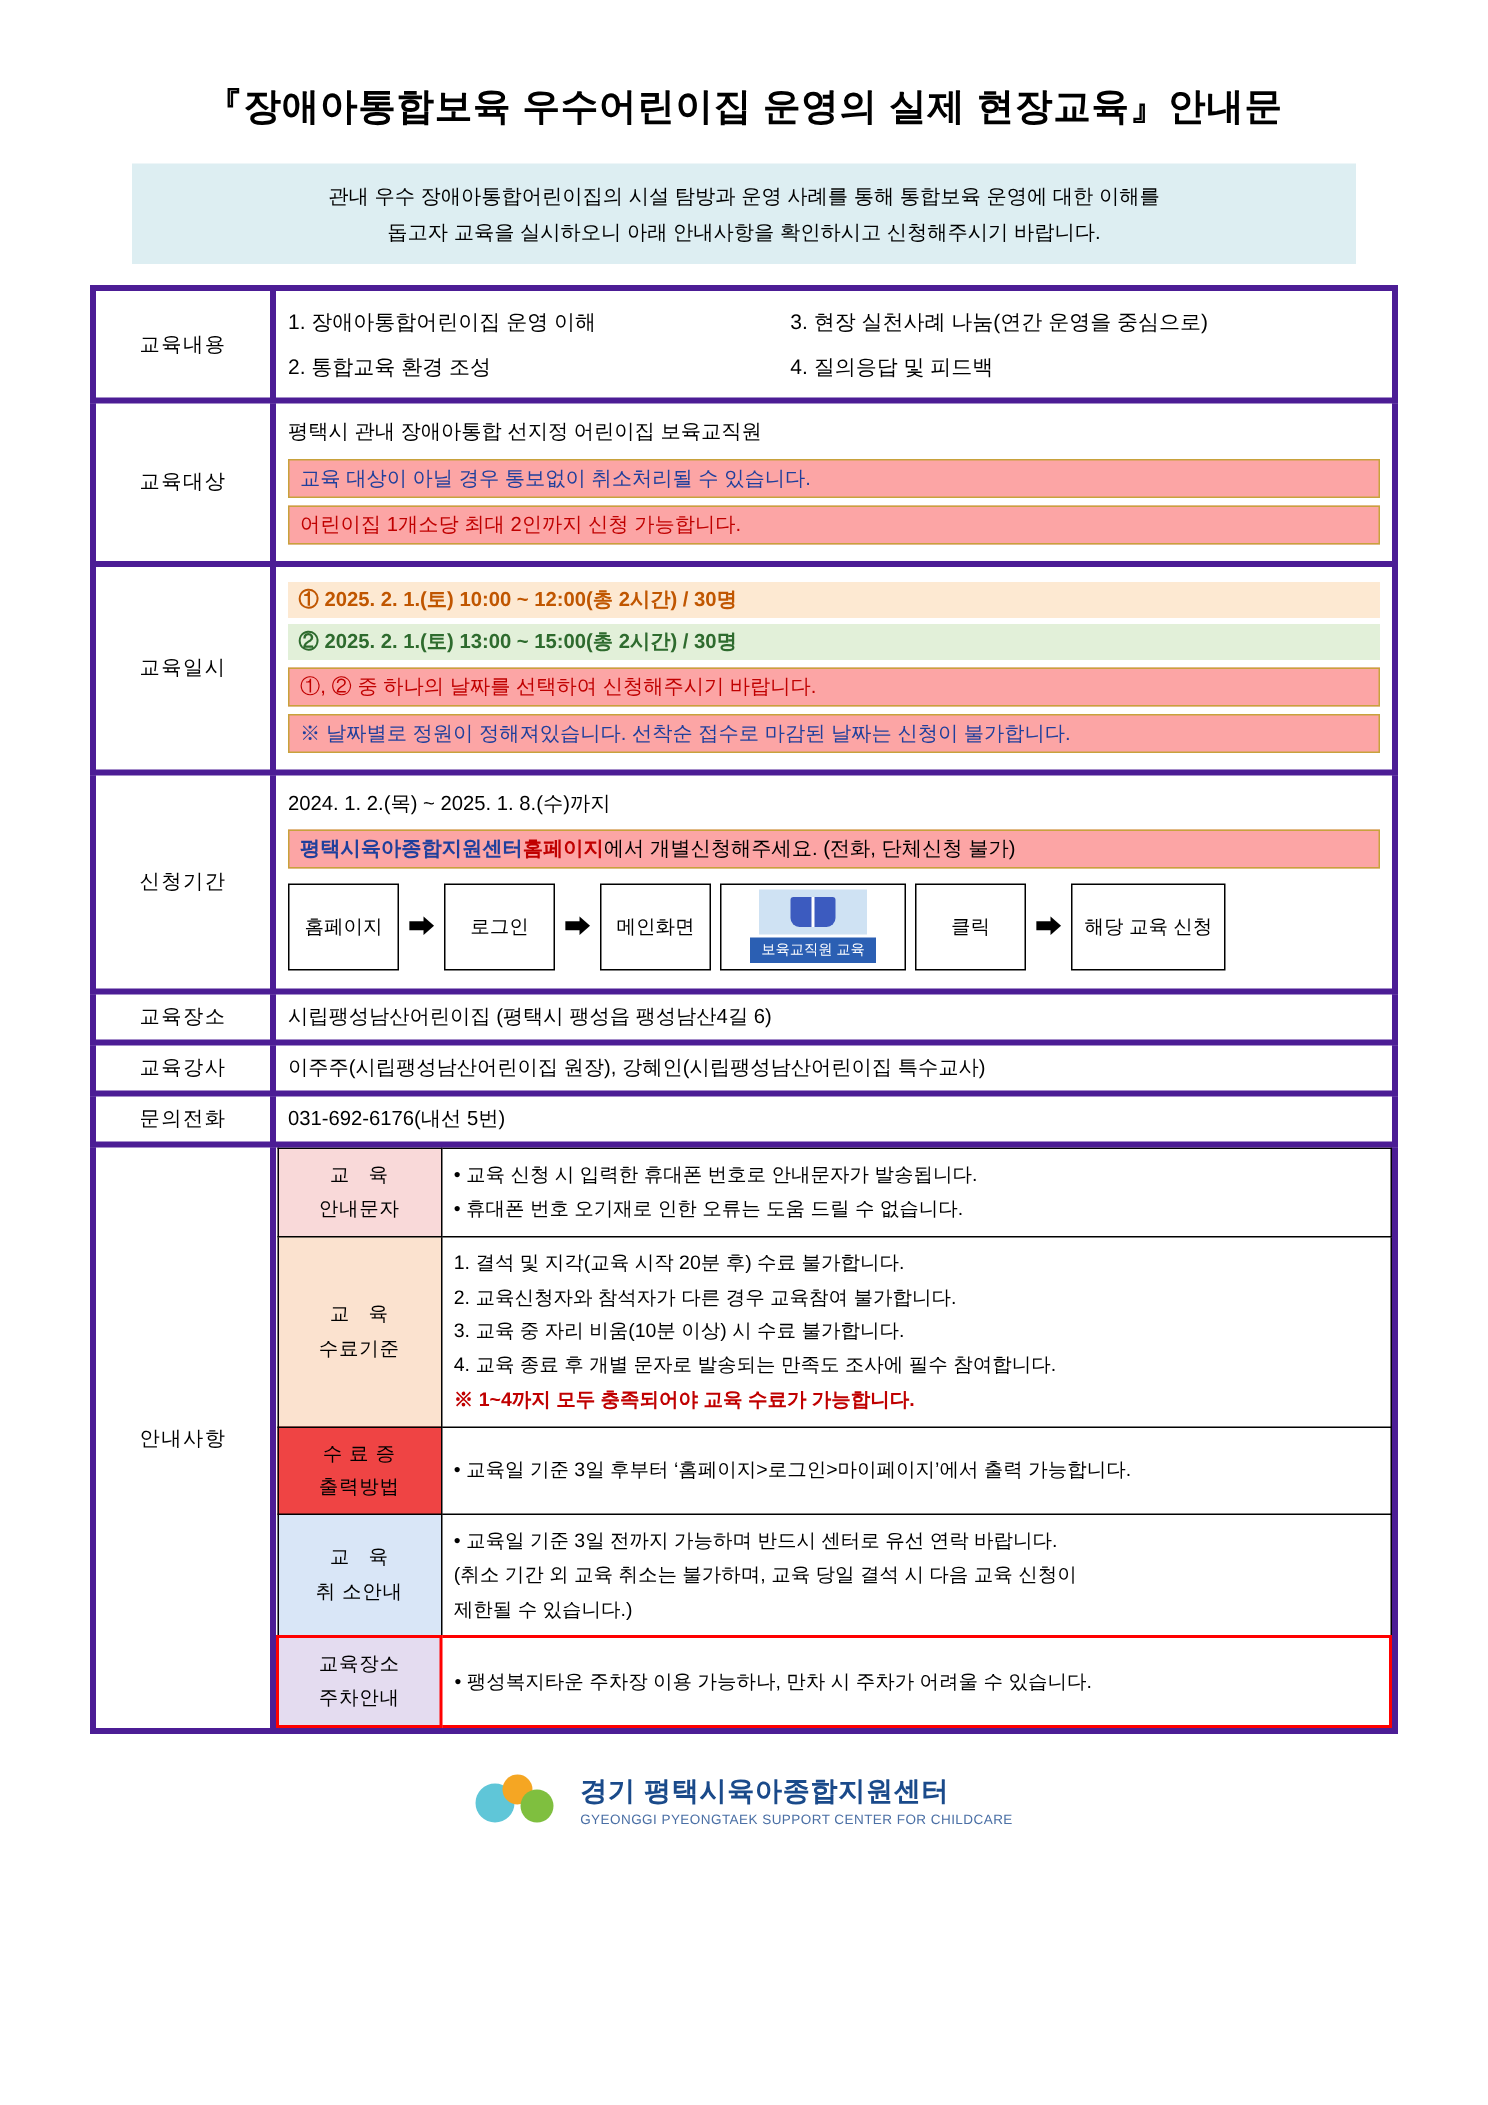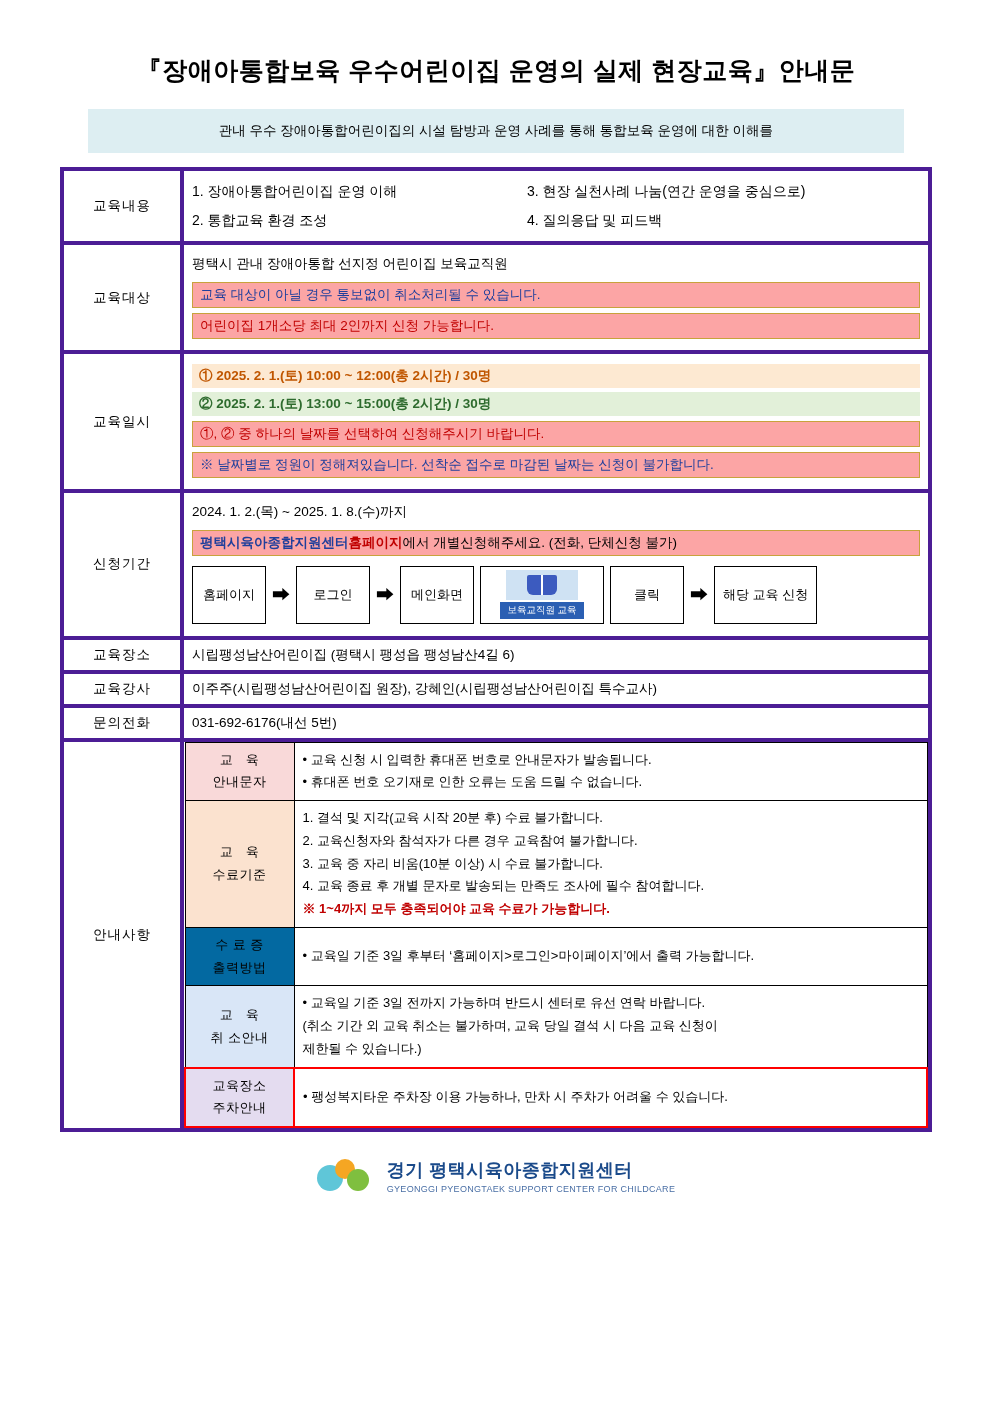--- a/index.html
+++ b/index.html
@@ -178,21 +178,21 @@
   }
   td.nlabel {
     width: 92px;
     text-align: center;
     font-size: 13px;
     line-height: 1.6;
     letter-spacing: 0.5px;
   }
   .bg-pink { background: #f9d9d9; }
   .bg-peach { background: #fbe2cf; }
-  .bg-yellow { background: #0369a1; }
+  .bg-yellow { background: #ef4444; }
   .bg-blue { background: #d9e6f7; }
   .bg-lav { background: #e4dcf0; }
   .red-note { color: #c00000; font-weight: bold; }
   .b { font-weight: bold; }
   .red-border td { border-color: #ff0000 !important; border-width: 2px !important; }
 
   .footer {
     display: flex;
     align-items: center;
     justify-content: center;
@@ -226,20 +226,21 @@
 </style>
 </head>
 <body>
 
 <div class="page">
 
   <div class="doc-title">『장애아통합보육 우수어린이집 운영의 실제 현장교육』안내문</div>
 
   <div class="intro-box">
     <div>관내 우수 장애아통합어린이집의 시설 탐방과 운영 사례를 통해 통합보육 운영에 대한 이해를</div>
+    <div>돕고자 교육을 실시하오니 아래 안내사항을 확인하시고 신청해주시기 바랍니다.</div>
   </div>
 
   <table class="main">
     <tbody>
 
       <tr>
         <td class="label">교육내용</td>
         <td>
           <div class="contents-grid">
             <div class="ci-left">1. 장애아통합어린이집 운영 이해</div>

